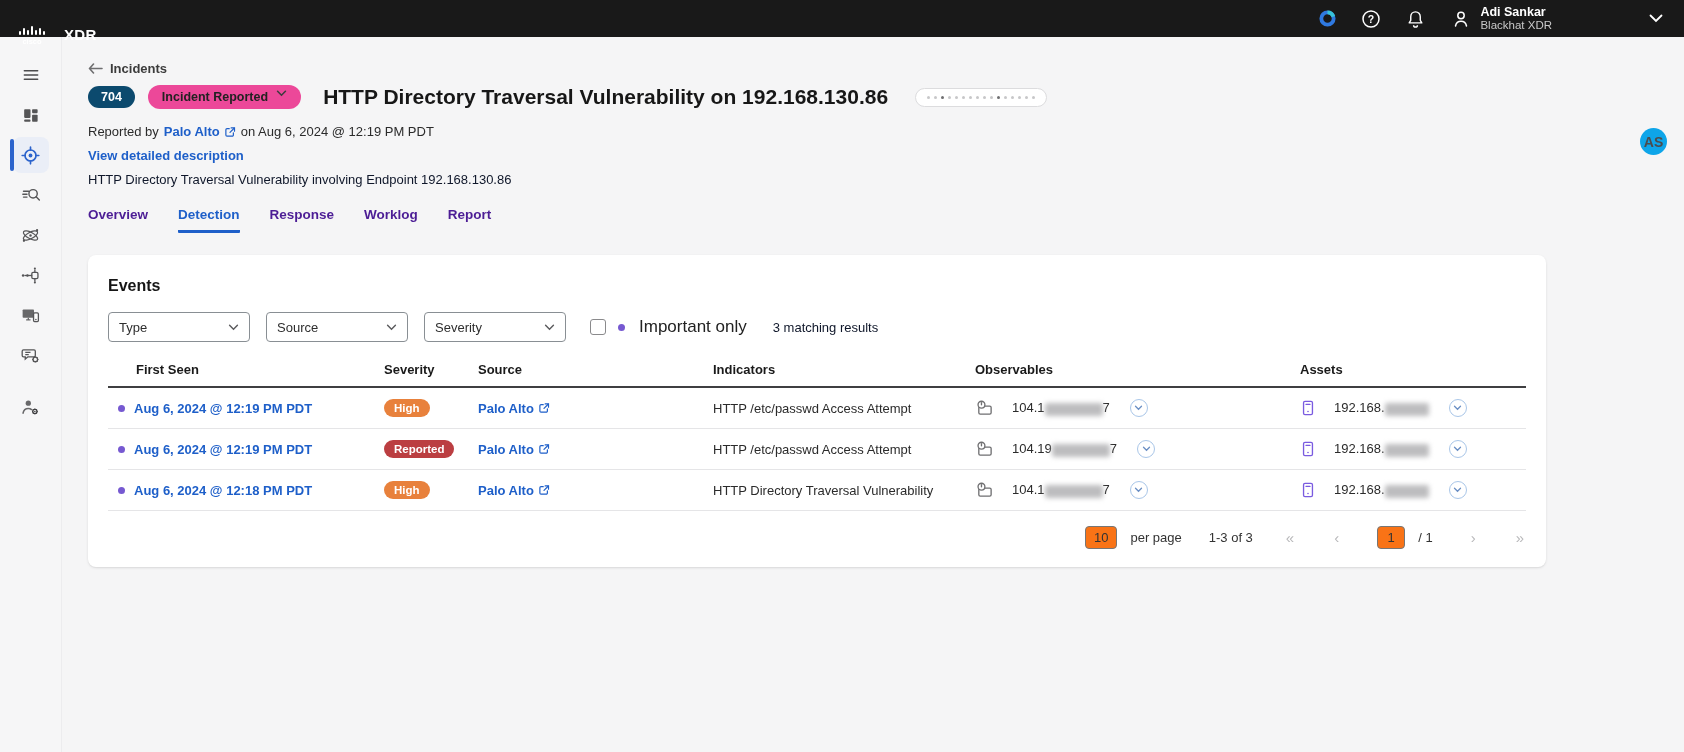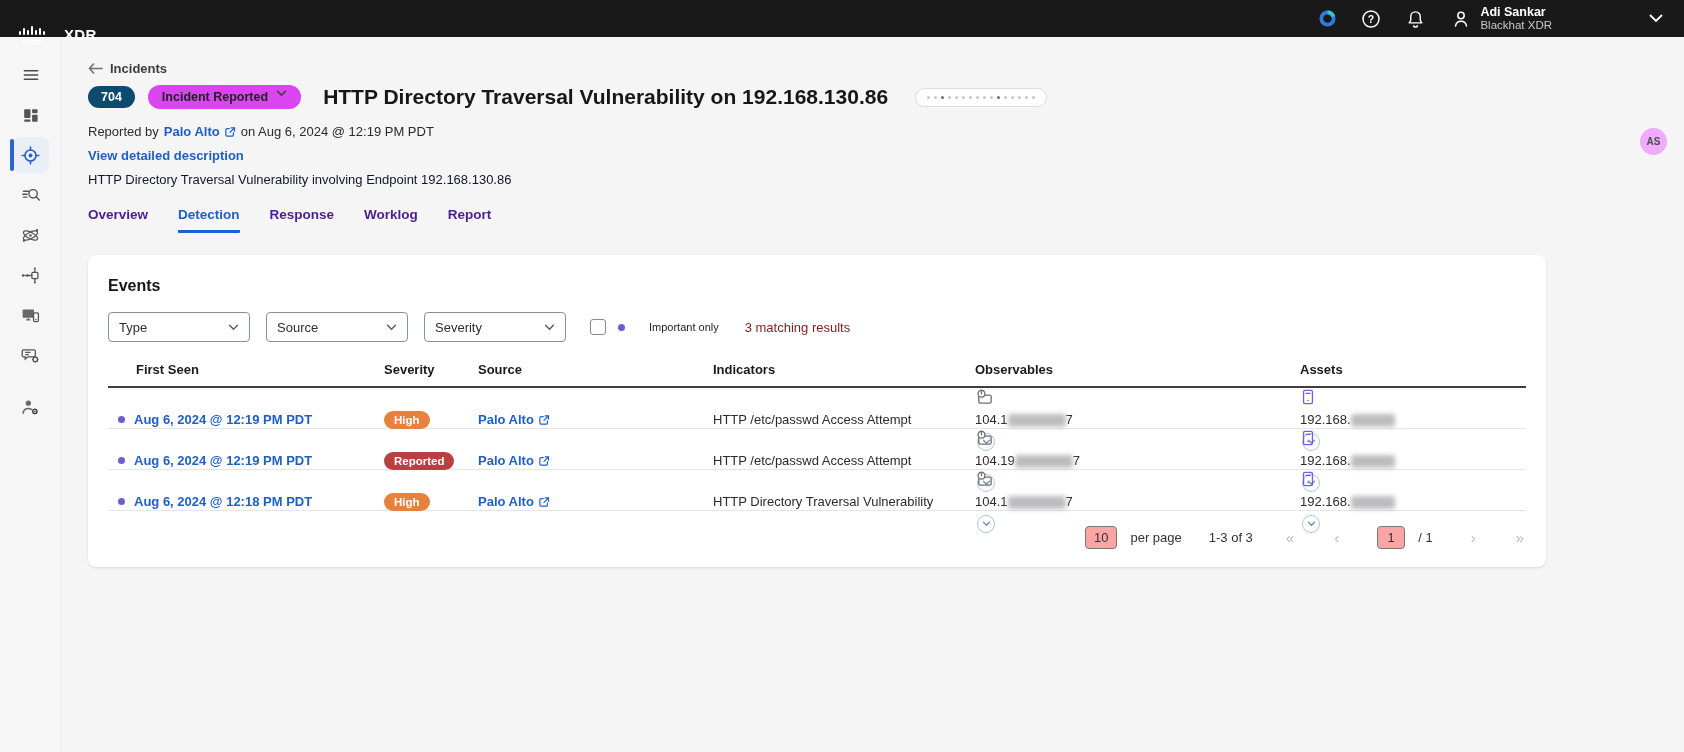--- a/index.html
+++ b/index.html
@@ -25,68 +25,68 @@
   .side-item.gap-lg { margin-top:12px; }
   .side-item.active::before { content:""; position:absolute; left:10px; top:4px; width:4px; height:32px; border-radius:3px; background:#2b63cc; }
   .side-item.active .ico-box { background:#eaeef7; border-radius:8px; }
   .ico-box { width:36px; height:36px; display:flex; align-items:center; justify-content:center; }
 
   
   .main { position:absolute; top:37px; left:62px; width:1622px; height:715px; padding:24px 0 0 26px; }
   .breadcrumb { display:flex; align-items:center; gap:7px; font-size:13px; font-weight:700; color:#3c3c3c; cursor:pointer; width:max-content; }
   .title-row { margin-top:9px; display:flex; align-items:center; gap:13px; }
   .id-badge { background:#0c4a6e; color:#fff; font-size:12.5px; font-weight:700; border-radius:999px; padding:4px 13px; }
-  .status-pill { background:#d946ef; color:#222; font-size:12.5px; font-weight:700; border-radius:999px; padding:5px 14px; display:flex; align-items:flex-start; gap:8px; cursor:pointer; }
+  .status-pill { background:#ec4899; color:#222; font-size:12.5px; font-weight:700; border-radius:999px; padding:5px 14px; display:flex; align-items:flex-start; gap:8px; cursor:pointer; }
   .page-title { font-size:21px; font-weight:700; color:#171717; margin-left:9px; }
   .dots-pill { margin-left:14px; background:#fff; border:1px solid #dcdcde; border-radius:999px; padding:7px 11px; display:inline-flex; align-items:center; gap:4px; cursor:pointer; }
   .dots-pill .dot { width:3px; height:3px; border-radius:50%; background:#c7c7c9; }
   .dots-pill .dot.dark { background:#6f6f71; }
 
   .reported-line { margin-top:15px; font-size:13px; color:#2b2b2b; display:flex; align-items:center; gap:5px; }
   .blue-link { color:#1e5fc9; font-weight:700; text-decoration:none; cursor:pointer; display:inline-flex; align-items:center; gap:4px; }
   .view-link { margin-top:9px; font-size:13px; width:max-content; }
   .description { margin-top:8px; font-size:13px; color:#0f172a; }
 
-  .avatar { position:absolute; top:91px; left:1578px; width:27px; height:27px; border-radius:50%; background:#f0abfc; color:#4c4c4e; font-size:10px; font-weight:700; display:flex; align-items:center; justify-content:center; }
+  .avatar { position:absolute; top:91px; left:1578px; width:27px; height:27px; border-radius:50%; background:#0ea5e9; color:#4c4c4e; font-size:14px; font-weight:700; display:flex; align-items:center; justify-content:center; }
 
   .tabs { margin-top:20px; display:flex; gap:30px; }
   .tab { font-size:13.5px; font-weight:700; color:#4c1d95; padding-bottom:8px; cursor:pointer; }
   .tab.active { color:#1e5fc9; border-bottom:3px solid #1e5fc9; border-radius:1px; }
 
   
   .card { margin-top:22px; width:1458px; background:#fff; border-radius:8px; box-shadow:0 1px 3px rgba(0,0,0,.09), 0 1px 1px rgba(0,0,0,.04); padding:22px 20px 18px 20px; }
   .card-title { font-size:16px; font-weight:700; color:#161616; }
   .filters-row { margin-top:17px; display:flex; align-items:center; }
   .select { width:142px; height:30px; border:1px solid #898f94; border-radius:4px; background:#fff; display:flex; align-items:center; justify-content:space-between; padding:0 10px; font-size:13px; color:#2e2e2e; margin-right:16px; cursor:pointer; }
   .checkbox { width:16px; height:16px; border:1.5px solid #8a8a8c; border-radius:3px; background:#fff; margin-left:8px; cursor:pointer; }
   .imp-dot { width:7px; height:7px; border-radius:50%; background:#7659d1; flex:0 0 auto; }
-  .imp-label { font-size:11px; color:#222; margin-left:24px; }
-  .results-text { font-size:13px; color:#7f1d1d; margin-left:26px; }
+  .imp-label { font-size:17px; color:#222; margin-left:14px; }
+  .results-text { font-size:13px; color:#0f172a; margin-left:26px; }
   .filters-row .imp-dot { margin-left:12px; }
 
   
   .tbl { margin-top:20px; }
   .tr { display:grid; grid-template-columns:276px 94px 235px 262px 325px 1fr; align-items:center; }
   .thead { padding-bottom:9px; border-bottom:2px solid #3f3f41; font-size:13px; font-weight:700; color:#1a1a1a; }
   .thead .th:first-child { padding-left:28px; }
   .row { height:41px; border-bottom:1px solid #e5e5e7; font-size:13px; color:#2b2b2b; }
   .c-first { display:flex; align-items:center; gap:9px; padding-left:10px; }
   .date-link { font-size:13px; }
   .sev-pill { color:#fff; font-size:11.5px; font-weight:700; border-radius:999px; padding:3px 10px; display:inline-block; }
   .sev-high { background:#e8813c; }
   .sev-critical { background:#bb3e41; }
-  .c-obs, .c-ast { display:flex; align-items:flex-start; gap:6px;flex-direction:column; }
+  .c-obs, .c-ast { display:flex; align-items:center; gap:18px; }
   .redact { display:inline-block; height:13px; border-radius:2px; background:#bdbdbf; filter:blur(2.5px); }
   .redact.obs { width:58px; }
   .redact.ast { width:44px; }
   .chev-circle { width:18px; height:18px; border-radius:50%; border:1px solid #a9c6e8; background:#fff; display:flex; align-items:center; justify-content:center; cursor:pointer; flex:0 0 auto; margin-left:2px; }
 
   
   .pag { margin-top:15px; display:flex; align-items:center; justify-content:flex-end; gap:13px; font-size:13px; color:#333; }
-  .pag-box { border:1px solid #767676; border-radius:4px; padding:3px 8px; min-width:28px; text-align:center; background:#fca5a5; }
+  .pag-box { border:1px solid #767676; border-radius:4px; padding:3px 8px; min-width:28px; text-align:center; background:#f97316; }
   .pag-arrow { color:#b9b9bb; font-size:15px; cursor:default; padding:0 2px; }
   .pag .sep-gap { width:10px; }
   .pag-range { margin-right:18px; }
   .pag-perpage { margin-right:14px; }
 
   svg { display:block; }
 </style>
 </head>
 <body>
 

